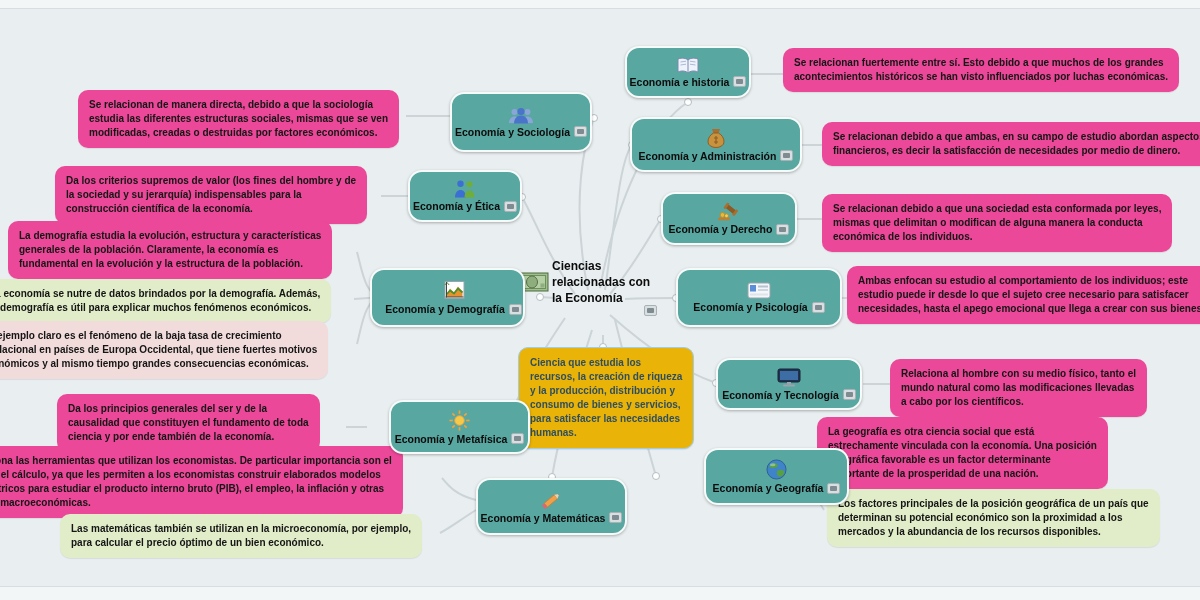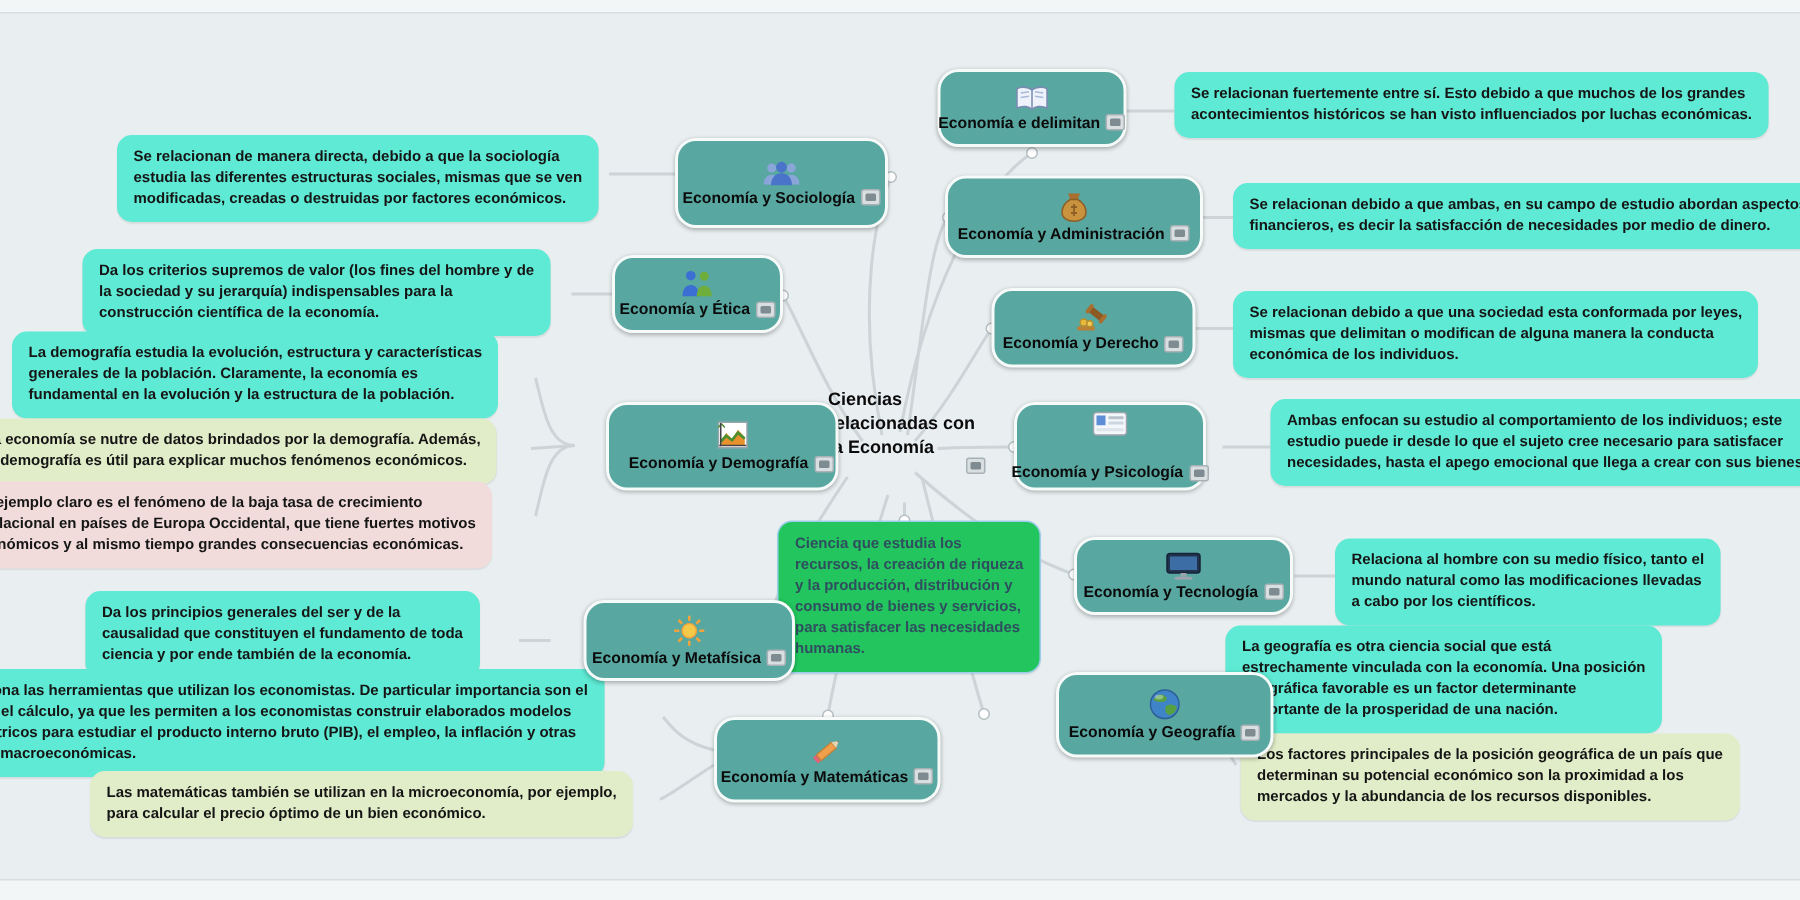--- a/index.html
+++ b/index.html
@@ -24,24 +24,24 @@
   .n-icon{display:flex;align-items:center;justify-content:center;}
   .link-ic{width:11px;height:9px;background:#d9dfe1;border:1px solid #a8b2b6;border-radius:2px;position:relative;display:inline-block;flex:0 0 auto;}
   .link-ic::after{content:"";position:absolute;inset:2px;background:#7e8b90;border-radius:1px;}
   .note{
     position:absolute;z-index:2;
     border-radius:10px;padding:8px 11px;
     font-size:10px;font-weight:bold;color:#151515;
     line-height:14px;white-space:pre;width:max-content;
     box-shadow:0 1px 1px rgba(0,0,0,.08);
   }
-  .note.gray{background:#5eead4;}
+  .note.gray{background:#ec4899;}
   .note.green{background:#e1ecc8;}
   .note.pink{background:#f1dcdb;}
-  .note.blue{background:#22c55e;border:1px solid #9dcdea;color:#2f4f5f;}
+  .note.blue{background:#eab308;border:1px solid #9dcdea;color:#2f4f5f;}
   .root{
     position:absolute;z-index:3;display:flex;flex-direction:row;align-items:center;gap:3px;
     text-align:left;cursor:pointer;
   }
   .root .r-label{font-size:12px;font-weight:bold;color:#0b0b0b;line-height:16px;white-space:pre;}
 </style>
 </head>
 <body>
 
 <div class="strip top"></div>
@@ -131,21 +131,21 @@
     <svg width="24" height="17" viewBox="0 0 24 17">
       <path d="M12 3 C9 0.3 3.5 1 2 2.2 V15 c4-1.8 8-1 10 1 2-2 6-2.8 10-1 V2.2 C20.5 1 15 0.3 12 3z" fill="#eef2fb" stroke="#7a8ab0" stroke-width="1"></path>
       <line x1="12" y1="3" x2="12" y2="16" stroke="#7a8ab0"></line>
       <line x1="4.5" y1="5" x2="10" y2="4.2" stroke="#aab8d8"></line>
         <line x1="4.5" y1="8" x2="10" y2="7.2" stroke="#aab8d8"></line>
       <line x1="14" y1="4.2" x2="19.5" y2="5" stroke="#aab8d8"></line>
         <line x1="14" y1="7.2" x2="19.5" y2="8" stroke="#aab8d8"></line>
     </svg>
   </span>
   <span class="n-row">
-      <span class="n-label">Economía e delimitan</span>
+      <span class="n-label">Economía e historia</span>
       <span class="link-ic"></span>
     </span>
 </div>
 
 <div class="node" style="left:630px;top:117px;width:172px;height:55px;">
   <span class="n-icon">
     <svg width="18" height="20" viewBox="0 0 18 20">
       <path d="M6.5 5 L5 1 h8 l-1.5 4z" fill="#a86f2e"></path>
       <path d="M6.5 5 h5 c3.5 2 5.5 5 5.5 9 a8 5.5 0 0 1 -16 0 c0-4 2-7 5.5-9z" fill="#c8923f" stroke="#8d5f24"></path>
       <path d="M9 8 v8 M7 10 h4 M7 14 h4" stroke="#8d5f24" stroke-width="1.2" fill="none"></path>
@@ -184,38 +184,38 @@
       <circle cx="5.5" cy="13" r="2.4" fill="#e7b93c" stroke="#b9902c"></circle>
       <circle cx="9.5" cy="13.8" r="2" fill="#f0cd5a" stroke="#b9902c"></circle>
     </svg>
   </span>
   <span class="n-row">
       <span class="n-label">Economía y Derecho</span>
       <span class="link-ic"></span>
     </span>
 </div>
 
-<div class="node" style="left:404px;top:268px;width:155px;height:59px;padding-left:20px;">
+<div class="node" style="left:370px;top:268px;width:155px;height:59px;padding-left:20px;">
   <span class="n-icon">
     <svg width="24" height="21" viewBox="0 0 24 21">
       <rect x="3" y="1.5" width="19" height="17" fill="#ffffff" stroke="#9aa4ad"></rect>
       <path d="M4.5 16.5 L8 8.5 L12 12.5 L16 6.5 L20.5 11.5 V17 H4.5z" fill="#e8912d"></path>
       <path d="M4.5 14.5 L8 10.5 L12 13.5 L16 8.5 L20.5 12.5" stroke="#4c8f2f" fill="none" stroke-width="1.8"></path>
       <path d="M5 2.5 l-2.2 2.5 M5 2.5 l2.2 2.5" stroke="#4c8f2f" fill="none"></path>
       <line x1="4.5" y1="2" x2="4.5" y2="17.5" stroke="#444"></line>
       <line x1="3.5" y1="17" x2="21.5" y2="17" stroke="#444"></line>
     </svg>
   </span>
   <span class="n-row">
       <span class="n-label">Economía y Demografía</span>
       <span class="link-ic"></span>
     </span>
 </div>
 
-<div class="node" style="left:676px;top:268px;width:128px;height:59px;justify-content:space-between;">
+<div class="node" style="left:676px;top:268px;width:166px;height:59px;">
   <span class="n-icon">
     <svg width="24" height="17" viewBox="0 0 24 17">
       <rect x="1" y="1" width="22" height="15" rx="2" fill="#f4f7fa" stroke="#9aa4ad"></rect>
       <rect x="3" y="3" width="6" height="6.5" fill="#5b8ed6"></rect>
       <rect x="11" y="3.5" width="10" height="2" fill="#b8c2cc"></rect>
       <rect x="11" y="7" width="10" height="2" fill="#cdd6de"></rect>
       <rect x="3" y="11.5" width="18" height="2" fill="#dde4ea"></rect>
     </svg>
   </span>
   <span class="n-row">

